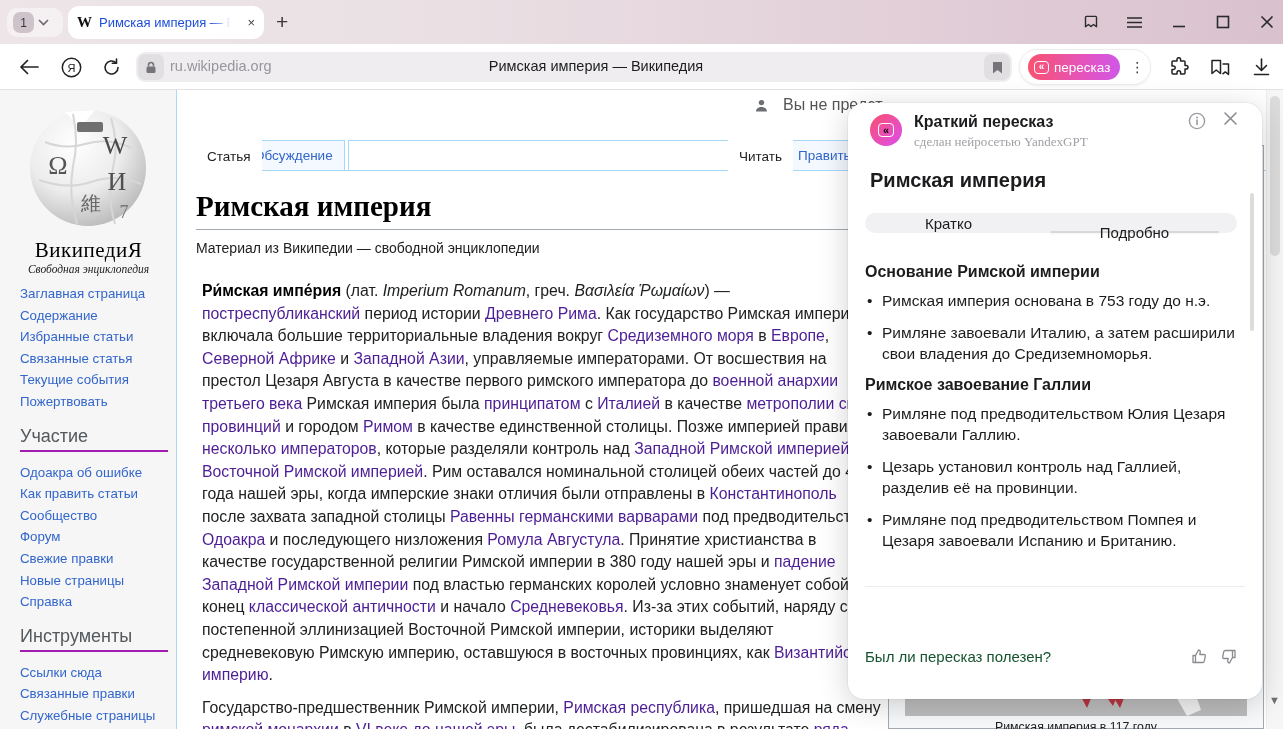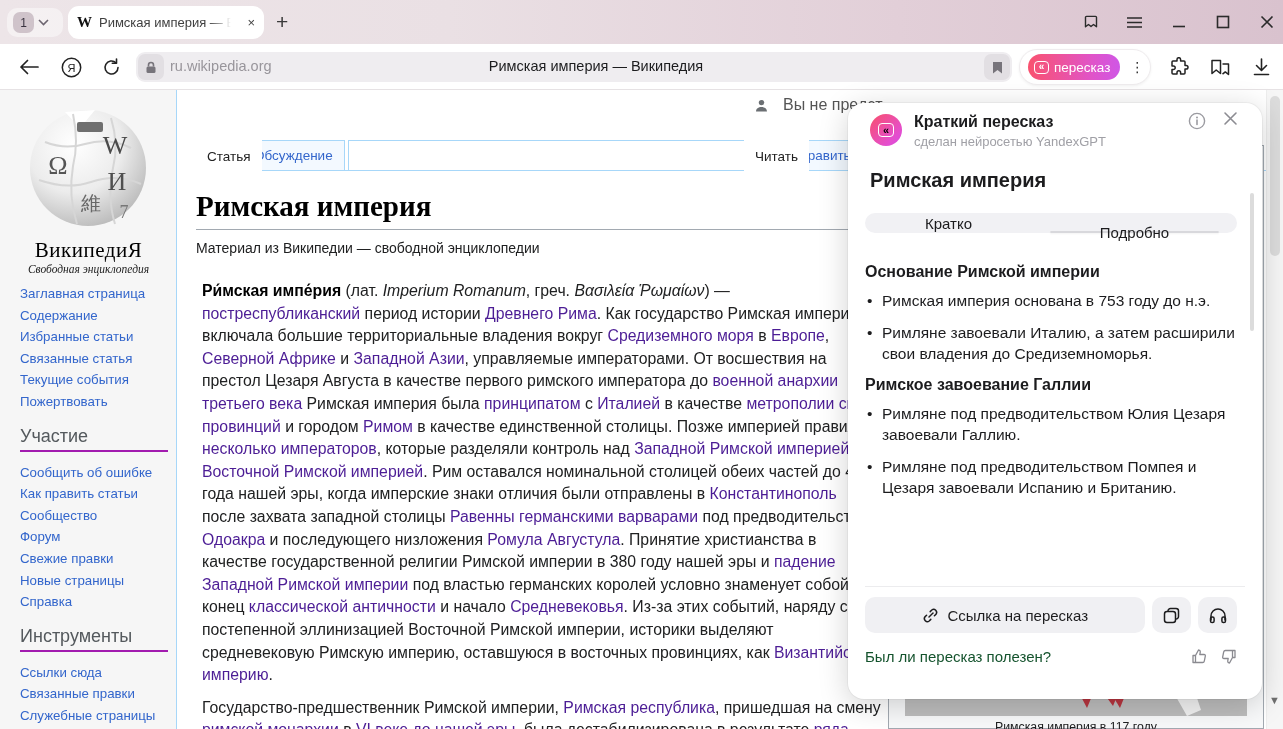--- a/index.html
+++ b/index.html
@@ -9,21 +9,21 @@
   
   .titlebar { position:absolute; left:0; top:0; width:1283px; height:44px;
     background:linear-gradient(90deg,#ede5e8 0%,#eae0e4 35%,#e2cfd8 70%,#d9c2ce 100%); }
   .tabcounter { position:absolute; left:7px; top:8px; width:56px; height:29px;
     background:rgba(255,255,255,.45); border-radius:10px; display:flex; align-items:center; padding:0 6px; gap:4px; }
   .tabcounter .num { width:21px; height:21px; background:#cfc3ca; border-radius:7px;
     font-size:12px; color:#3a3340; display:flex; align-items:center; justify-content:center; }
   .tab { position:absolute; left:68px; top:6px; width:196px; height:33px; background:#fff;
     border-radius:11px; display:flex; align-items:center; padding:0 9px; gap:7px; }
   .tab .fav { font-family:"Liberation Serif",serif; font-size:15px; color:#111; font-weight:bold; }
-  .tab .t { font-size:13px; color:#404040; white-space:nowrap; overflow:hidden; width:132px;
+  .tab .t { font-size:13px; color:#1d4ed8; white-space:nowrap; overflow:hidden; width:132px;
     -webkit-mask-image:linear-gradient(90deg,#000 85%,transparent); mask-image:linear-gradient(90deg,#000 85%,transparent); }
   .tab .x { color:#444; font-size:13px; margin-left:auto; }
   .newtab { position:absolute; left:276px; top:10px; font-size:21px; color:#3a3a3a; font-weight:300; }
   .winbtns { position:absolute; right:8px; top:0; height:44px; display:flex; align-items:center; gap:27px; }
   .wicon { width:17px; height:17px; display:flex; align-items:center; justify-content:center; color:#2b2b2b; }
   .wicon svg { display:block; }
 
   
   .toolbar { position:absolute; left:0; top:44px; width:1283px; height:46px; background:#fff;
     border-bottom:1px solid #e6e2e4; }
@@ -84,21 +84,21 @@
   .pthumb { position:absolute; left:3px; top:6px; width:10px; height:160px; background:#dcdcdc; border-radius:5px; }
   .parrow { position:absolute; left:2px; top:604px; color:#6f6f6f; font-size:11px; }
 
   
   .panel { position:absolute; left:848px; top:103px; width:414px; height:596px; background:#fff; border-radius:16px;
     box-shadow:0 6px 30px rgba(0,0,0,.18), 0 0 0 1px rgba(0,0,0,.04); z-index:10; }
   .ph-icon { position:absolute; left:22px; top:11px; width:32px; height:32px; border-radius:50%;
     background:linear-gradient(135deg,#f9506b,#e44ecf 75%,#d64ae0); display:flex; align-items:center; justify-content:center; }
   .ph-icon .qbox { width:16px; height:14px; font-size:11px; }
   .ph-title { position:absolute; left:66px; top:10px; font-size:16px; font-weight:bold; color:#1c1c1e; }
-  .ph-sub { position:absolute; left:66px; top:31px; font-size:13px; color:#a0a0a6; }
+  .ph-sub { position:absolute; left:66px; top:31px; font-size:13px; color:#a0a0a6;font-family:Liberation Serif, serif; }
   .p-info { position:absolute; right:56px; top:9px; color:#9b9ba1; }
   .p-close { position:absolute; right:24px; top:8px; color:#8c8c92; font-size:17px; }
   .p-h2 { position:absolute; left:22px; top:66px; font-size:20px; font-weight:bold; color:#1c1c1e; }
   .seg { position:absolute; left:17px; top:110px; width:372px; height:20px; background:#f1f1f4; border-radius:10px; display:flex; }
   .seg .opt { flex:1; display:flex; align-items:center; justify-content:center; font-size:15px; color:#1c1c1e; }
   .seg .opt.on { background:#fff; border:1px solid #d8d8dc; border-radius:9px; margin:18px; box-shadow:0 1px 2px rgba(0,0,0,.05); }
   .pbody { position:absolute; left:17px; right:25px; top:159px; height:318px; overflow:hidden; }
   .pbody h3 { font-size:16px; font-weight:bold; color:#1c1c1e; margin:0 0 9px 0; padding-top:1px; }
   .pbody ul { list-style:none; margin:0 0 10px 0; }
   .pbody li { position:relative; font-size:15.5px; line-height:21px; color:#1c1c1e; padding-left:17px; margin-bottom:11px; }
@@ -244,21 +244,21 @@
     <div class="wordmark">ВикипедиЯ</div>
     <div class="tagline">Свободная энциклопедия</div>
     <div class="navblock" id="nav-root">
         <div class="nav-link">Заглавная страница</div>
         <div class="nav-link">Содержание</div>
         <div class="nav-link">Избранные статьи</div>
         <div class="nav-link">Связанные статья</div>
         <div class="nav-link">Текущие события</div>
         <div class="nav-link">Пожертвовать</div>
         <div class="nav-head">Участие</div>
-        <div class="nav-link">Сообщить об ошибке</div>
+        <div class="nav-link">Одоакра об ошибке</div>
         <div class="nav-link">Как править статьи</div>
         <div class="nav-link">Сообщество</div>
         <div class="nav-link">Форум</div>
         <div class="nav-link">Свежие правки</div>
         <div class="nav-link">Новые страницы</div>
         <div class="nav-link">Справка</div>
         <div class="nav-head">Инструменты</div>
         <div class="nav-link">Ссылки сюда</div>
         <div class="nav-link">Связанные правки</div>
         <div class="nav-link">Служебные страницы</div>
@@ -275,21 +275,21 @@
         </svg>
       <span>Вы не предст</span>
     </div>
 
     <div class="tabsrow">
       <div class="midbox"></div>
       <div class="baseline"></div>
       <div id="tabs-holder">
           <div class="wtab sel" style="left: 0px;">Статья</div>
           <div class="wtab unsel" style="left: 46px;">Обсуждение</div>
-          <div class="wtab sel" style="left: 548px;">Читать</div>
+          <div class="wtab sel" style="left: 532px;">Читать</div>
           <div class="wtab unsel" style="left: 590px;">Править</div>
           <div class="wtab unsel" style="left: 658px;">П</div>
         </div>
     </div>
 
     <h1 class="h1">Римская империя</h1>
     <div class="sub">Материал из Википедии — свободной энциклопедии</div>
     <div class="paras" id="paras">
         <p><b>Ри́мская импе́рия</b><span> (лат. </span><i>Imperium Romanum</i><span>, греч. </span><i>Βασιλεία Ῥωμαίων</i><span>) — </span><a>постреспубликанский</a><span> период истории </span><a>Древнего Рима</a><span>. Как государство Римская империя включала большие территориальные владения вокруг </span><a>Средиземного моря</a><span> в </span><a>Европе</a><span>, </span><a>Северной Африке</a><span> и </span><a>Западной Азии</a><span>, управляемые императорами. От восшествия на престол Цезаря Августа в качестве первого римского императора до </span><a>военной анархии третьего века</a><span> Римская империя была </span><a>принципатом</a><span> с </span><a>Италией</a><span> в качестве </span><a>метрополии своих провинций</a><span> и городом </span><a>Римом</a><span> в качестве единственной столицы. Позже империей правили </span><a>несколько императоров</a><span>, которые разделяли контроль над </span><a>Западной Римской империей</a><span> и </span><a>Восточной Римской империей</a><span>. Рим оставался номинальной столицей обеих частей до 476 года нашей эры, когда имперские знаки отличия были отправлены в </span><a>Константинополь</a><span> после захвата западной столицы </span><a>Равенны</a><span> </span><a>германскими варварами</a><span> под предводительством </span><a>Одоакра</a><span> и последующего низложения </span><a>Ромула Августула</a><span>. Принятие христианства в качестве государственной религии Римской империи в 380 году нашей эры и </span><a>падение Западной Римской империи</a><span> под властью германских королей условно знаменует собой конец </span><a>классической античности</a><span> и начало </span><a>Средневековья</a><span>. Из-за этих событий, наряду с постепенной эллинизацией Восточной Римской империи, историки выделяют средневековую Римскую империю, оставшуюся в восточных провинциях, как </span><a>Византийскую империю</a><span>.</span></p>
         <p><span>Государство-предшественник Римской империи, </span><a>Римская республика</a><span>, пришедшая на смену </span><a>римской монархии</a><span> в </span><a>VI веке до нашей эры</a><span>, была дестабилизирована в результате </span><a>ряда гражданских войн</a></p>
@@ -341,48 +341,27 @@
   </div>
   <div class="pbody" id="pbody">
       <h3>Основание Римской империи</h3>
       <ul>
         <li>Римская империя основана в 753 году до н.э.</li>
         <li>Римляне завоевали Италию, а затем расширили свои владения до Средиземноморья.</li>
       </ul>
       <h3>Римское завоевание Галлии</h3>
       <ul>
         <li>Римляне под предводительством Юлия Цезаря завоевали Галлию.</li>
+        <li>Цезарь установил контроль над Галлией, разделив её на провинции.</li>
       </ul>
       <ul>
         <li>Римляне под предводительством Помпея и Цезаря завоевали Испанию и Британию.</li>
       </ul>
     </div>
   <div class="pdivider"></div>
-  <div class="pfoot">
-    <div class="linkbtn">
-      <svg width="17" height="17" viewBox="0 0 17 17">
-          <path d="M7 10l4-4" stroke="#1c1c1e" stroke-width="1.5" stroke-linecap="round"></path>
-          <path d="M8.2 4.6l1.6-1.6a3 3 0 0 1 4.2 4.2l-1.6 1.6M8.8 12.4l-1.6 1.6a3 3 0 0 1-4.2-4.2l1.6-1.6" fill="none" stroke="#1c1c1e" stroke-width="1.5" stroke-linecap="round"></path>
-        </svg>
-      <span>Ссылка на пересказ</span>
-    </div>
-    <div class="sqbtn">
-      <svg width="17" height="17" viewBox="0 0 17 17">
-          <rect x="1.5" y="4.5" width="11" height="11" rx="2.5" fill="none" stroke="#1c1c1e" stroke-width="1.5"></rect>
-          <path d="M5 4.5V4a2.5 2.5 0 0 1 2.5-2.5H13A2.5 2.5 0 0 1 15.5 4v5.5A2.5 2.5 0 0 1 13 12h-.5" fill="none" stroke="#1c1c1e" stroke-width="1.5"></path>
-        </svg>
-    </div>
-    <div class="sqbtn">
-      <svg width="18" height="17" viewBox="0 0 18 17">
-          <path d="M2 13V9a7 7 0 0 1 14 0v4" fill="none" stroke="#1c1c1e" stroke-width="1.5" stroke-linecap="round"></path>
-          <rect x="1.5" y="10" width="3.6" height="5.5" rx="1.6" fill="none" stroke="#1c1c1e" stroke-width="1.5"></rect>
-          <rect x="12.9" y="10" width="3.6" height="5.5" rx="1.6" fill="none" stroke="#1c1c1e" stroke-width="1.5"></rect>
-        </svg>
-    </div>
-  </div>
   <div class="feedback">
     <span class="q">Был ли пересказ полезен?</span>
     <span class="thumbs">
       <svg width="17" height="17" viewBox="0 0 17 17">
           <path d="M4.5 7.5l3-5.5q1.8.2 1.8 1.8L8.8 6.5h4.2q1.6 0 1.3 1.6l-1 5q-.3 1.4-1.7 1.4H4.5M4.5 7.5H2v7h2.5z" fill="none" stroke="#8a8a90" stroke-width="1.3" stroke-linejoin="round"></path>
         </svg>
       <svg width="17" height="17" viewBox="0 0 17 17" transform="rotate(180)">
           <path d="M4.5 7.5l3-5.5q1.8.2 1.8 1.8L8.8 6.5h4.2q1.6 0 1.3 1.6l-1 5q-.3 1.4-1.7 1.4H4.5M4.5 7.5H2v7h2.5z" fill="none" stroke="#8a8a90" stroke-width="1.3" stroke-linejoin="round"></path>
         </svg>
     </span>

